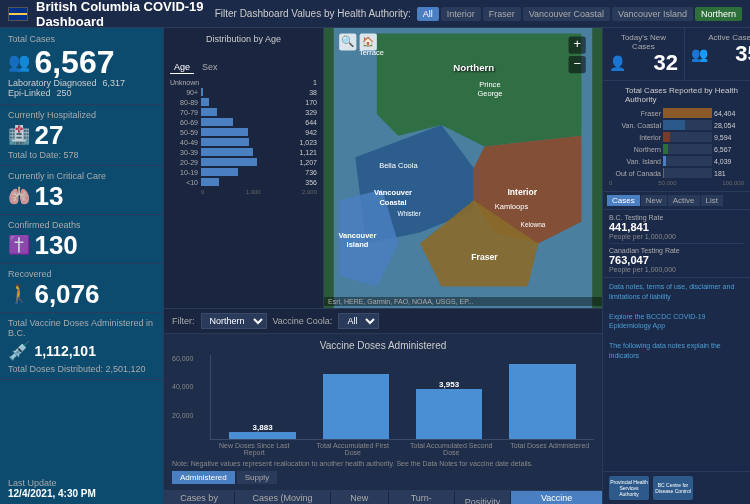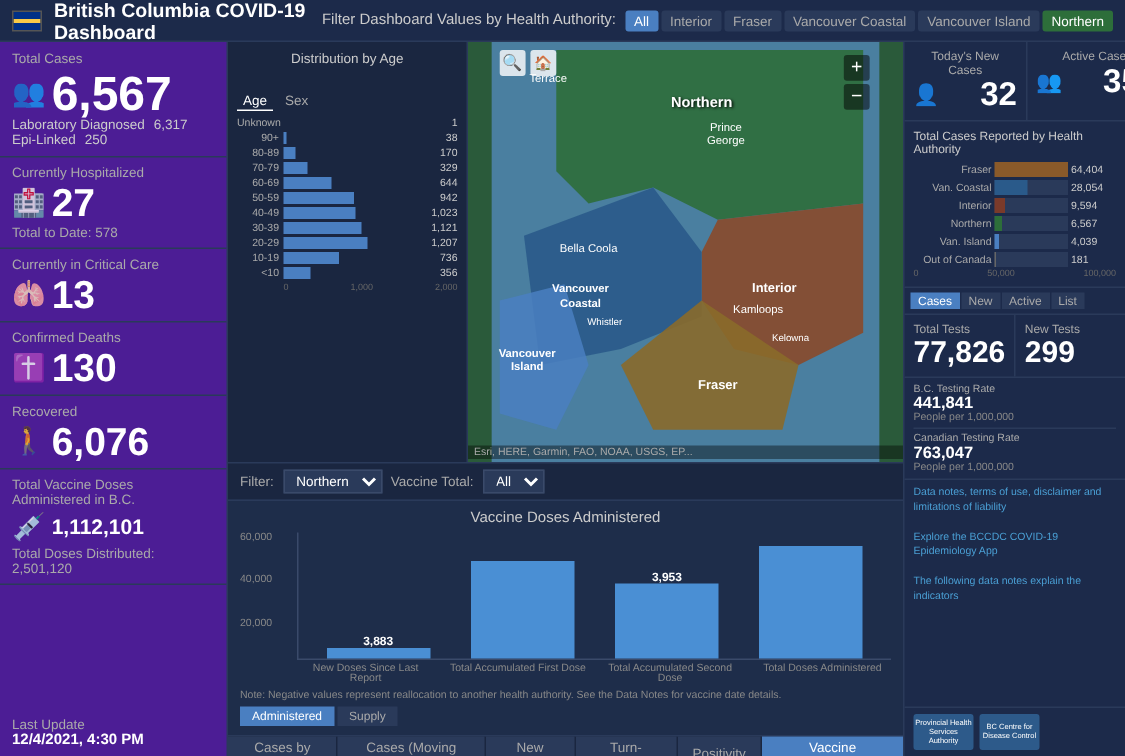--- a/index.html
+++ b/index.html
@@ -69,22 +69,22 @@
     }
 
     
     .main {
       display: flex;
       height: calc(504px - 28px);
     }
 
     
     .left-sidebar {
-      width: 152px;
-      background: #4c1d95;
+      width: 164px;
+      background: #0c4a6e;
       border-right: 1px solid #2a3a5a;
       display: flex;
       flex-direction: column;
     }
 
     .stat-block {
       padding: 6px 8px;
       border-bottom: 1px solid #2a3a5a;
     }
     .stat-label {
@@ -365,20 +365,21 @@
 
     
     .ha-chart {
       padding: 5px 6px;
       border-bottom: 1px solid #2a3a5a;
     }
     .ha-title {
       color: #ccc;
       font-size: 8px;
       margin-bottom: 4px;
+      margin-left: 16px;
     }
     .ha-bar-row {
       display: flex;
       align-items: center;
       margin-bottom: 2px;
       gap: 2px;
     }
     .ha-label {
       color: #aaa;
       font-size: 7px;
@@ -731,21 +732,21 @@
         </svg>
         <div class="map-attribution">Esri, HERE, Garmin, FAO, NOAA, USGS, EP...</div>
       </div>
     </div>
 
     <div class="filter-bar">
       <span class="filter-text">Filter:</span>
       <select class="filter-select">
         <option>Northern</option>
       </select>
-      <span class="filter-text">Vaccine Total:</span>
+      <span class="filter-text">Vaccine Coola:</span>
       <select class="filter-select">
         <option>All</option>
       </select>
     </div>
 
     <div class="vaccine-chart-area">
       <div class="vaccine-chart-title">Vaccine Doses Administered</div>
       <div style="display:flex;height:85px;position:relative;">
         <div style="display:flex;flex-direction:column;justify-content:space-between;padding-right:4px;width:38px;">
           <span style="color:#888;font-size:7px;">60,000</span>
@@ -865,30 +866,20 @@
       </div>
     </div>
 
     <div class="ha-tab-row">
       <button class="ha-tab active">Cases</button>
       <button class="ha-tab">New</button>
       <button class="ha-tab">Active</button>
       <button class="ha-tab">List</button>
     </div>
 
-    <div class="tests-row">
-      <div class="test-block">
-        <div class="test-label">Total Tests</div>
-        <div class="test-value">77,826</div>
-      </div>
-      <div class="test-block">
-        <div class="test-label">New Tests</div>
-        <div class="test-value">299</div>
-      </div>
-    </div>
 
     <div class="testing-rates">
       <div class="tr-label">B.C. Testing Rate</div>
       <div class="tr-value">441,841</div>
       <div class="tr-sub">People per 1,000,000</div>
       <div class="tr-divider"></div>
       <div class="tr-label">Canadian Testing Rate</div>
       <div class="tr-value">763,047</div>
       <div class="tr-sub">People per 1,000,000</div>
     </div>

